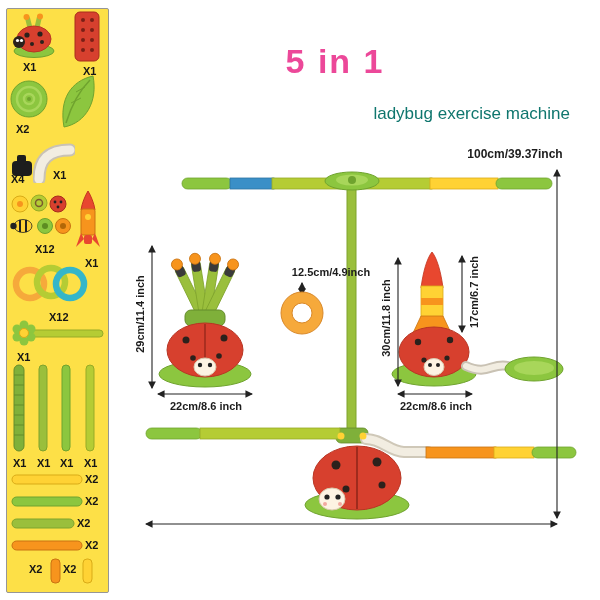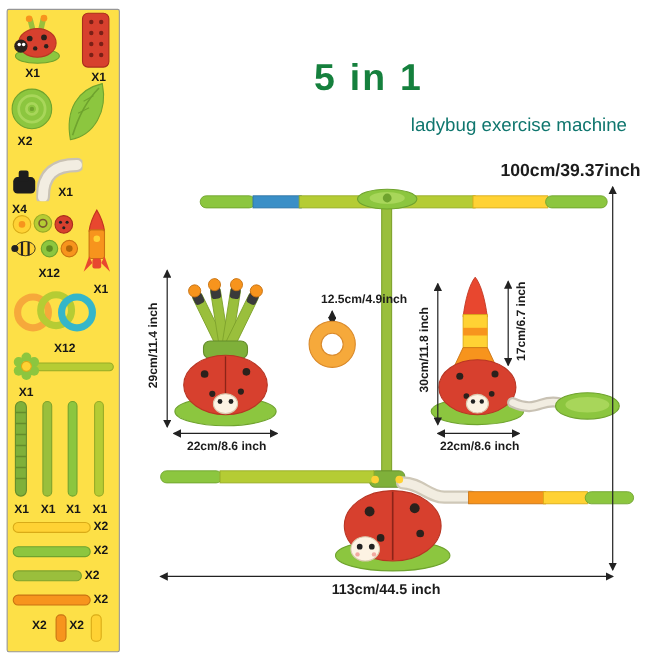--- a/index.html
+++ b/index.html
@@ -5,27 +5,27 @@
   * { box-sizing: border-box; margin: 0; padding: 0; }
   html, body { background: #fff; }
   body { font-family: "Liberation Sans", sans-serif; }
   .canvas { position: relative; width: 600px; height: 600px; background: #fff; overflow: hidden; }
   .scene { position: absolute; left: 0; top: 0; }
   .panel { position: absolute; left: 6px; top: 8px; width: 103px; height: 585px;
            border: 1px solid #969696; background: #fde047; border-radius: 2px; }
   .pi  { position: absolute; }
   .qty { position: absolute; font: 700 11px "Liberation Sans", sans-serif; color: #161616; white-space: nowrap; }
   .title { position: absolute; left: 100px; top: 42px; width: 470px; text-align: center;
-           font: 700 34px "Liberation Sans", sans-serif; color: #15803d; letter-spacing: 2px; margin-top: 10px; }
+           font: 700 34px "Liberation Sans", sans-serif; color: #ec4899; letter-spacing: 2px; }
   .subtitle { position: absolute; left: 100px; top: 104px; width: 470px; text-align: right;
            font: 400 17px "Liberation Sans", sans-serif; color: #0f766e; }
   .dim { position: absolute; font: 700 11px "Liberation Sans", sans-serif; color: #1c1c1c;
          text-align: center; white-space: nowrap; }
   .dim.big { font-size: 13px; }
-  .dim.mid { font-size: 16px; }
+  .dim.mid { font-size: 12px; }
   .rot { transform: rotate(-90deg); transform-origin: center; }
 </style>
 </head>
 <body>
 
 <div class="canvas">
 
   <svg class="scene" width="600" height="600" viewBox="0 0 600 600">
     <defs>
       <marker id="ah" viewBox="0 0 10 10" refX="8.5" refY="5" markerWidth="7" markerHeight="7" orient="auto-start-reverse">
@@ -179,21 +179,20 @@
   <div class="title">5 in 1</div>
   <div class="subtitle">ladybug exercise machine</div>
 
   <div class="dim mid" style="left:455px; top:147px; width:120px;">100cm/39.37inch</div>
   <div class="dim rot" style="left:84px; top:308px; width:112px;">29cm/11.4 inch</div>
   <div class="dim" style="left:160px; top:400px; width:92px;">22cm/8.6 inch</div>
   <div class="dim" style="left:256px; top:266px; width:92px;margin-left:29px;">12.5cm/4.9inch</div>
   <div class="dim rot" style="left:330px; top:312px; width:112px;">30cm/11.8 inch</div>
   <div class="dim rot" style="left:418px; top:286px; width:112px;">17cm/6.7 inch</div>
   <div class="dim" style="left:392px; top:400px; width:88px;">22cm/8.6 inch</div>
-  <div class="dim big" style="left:276px; top:528px; width:150px;">113cm/44.5 inch</div>
 
   <div class="panel">
 
     <svg class="pi" style="left:3px;top:4px" width="46" height="46" viewBox="0 0 46 46">
       <rect x="16" y="3" width="5" height="13" rx="2.5" fill="#9abf3c" transform="rotate(-14 18 9)"></rect>
       <rect x="26" y="2" width="5" height="13" rx="2.5" fill="#9abf3c" transform="rotate(13 28 8)"></rect>
       <circle cx="16.5" cy="4" r="3" fill="#f7941d"></circle>
       <circle cx="30" cy="3.5" r="3" fill="#f7941d"></circle>
       <ellipse cx="24" cy="38" rx="20" ry="6.5" fill="#8cc63f" stroke="#6fa32e"></ellipse>
       <ellipse cx="24" cy="26" rx="17" ry="13" fill="#d7402e" stroke="#b83523"></ellipse>
@@ -237,21 +236,21 @@
     <svg class="pi" style="left:26px;top:134px" width="42" height="40" viewBox="0 0 42 40">
       <path d="M6,36 C6,16 16,7 37,7" fill="none" stroke="#c9c2b4" stroke-width="13" stroke-linecap="round"></path>
       <path d="M6,36 C6,16 16,7 37,7" fill="none" stroke="#f2ede1" stroke-width="9" stroke-linecap="round"></path>
     </svg>
     <div class="qty" style="left:46px;top:160px">X1</div>
 
     <svg class="pi" style="left:2px;top:144px" width="26" height="28" viewBox="0 0 26 28">
       <rect x="3" y="8" width="20" height="15" rx="4" fill="#1d1d1d"></rect>
       <rect x="8" y="2" width="9" height="10" rx="2" fill="#1d1d1d"></rect>
     </svg>
-    <div class="qty" style="left:4px;top:176px">X4</div>
+    <div class="qty" style="left:4px;top:164px">X4</div>
 
     <svg class="pi" style="left:2px;top:184px" width="64" height="48" viewBox="0 0 64 48">
       <circle cx="11" cy="11" r="8" fill="#ffd234" stroke="#d9ab17"></circle>
       <circle cx="11" cy="11" r="3" fill="#f7941d"></circle>
       <circle cx="30" cy="10" r="8" fill="#b5cc34" stroke="#97ab26"></circle>
       <circle cx="30" cy="10" r="3.5" fill="none" stroke="#7a5a2e" stroke-width="1.5"></circle>
       <circle cx="49" cy="11" r="8" fill="#d7402e" stroke="#a82c1c"></circle>
       <circle cx="46" cy="9" r="1.4" fill="#222"></circle>
         <circle cx="52" cy="9" r="1.4" fill="#222"></circle>
         <circle cx="49" cy="14" r="1.4" fill="#222"></circle>

